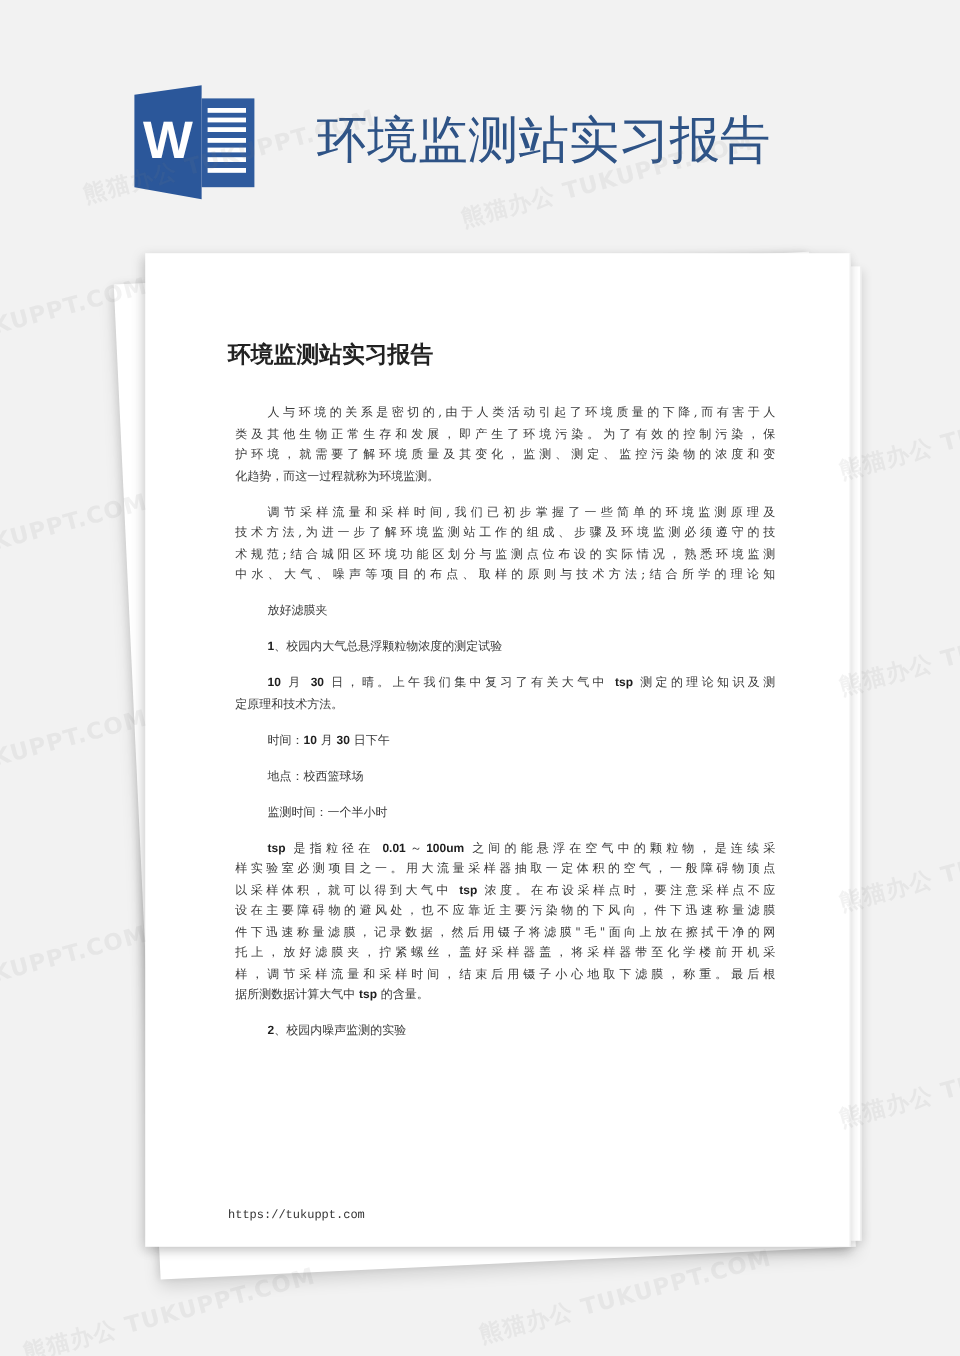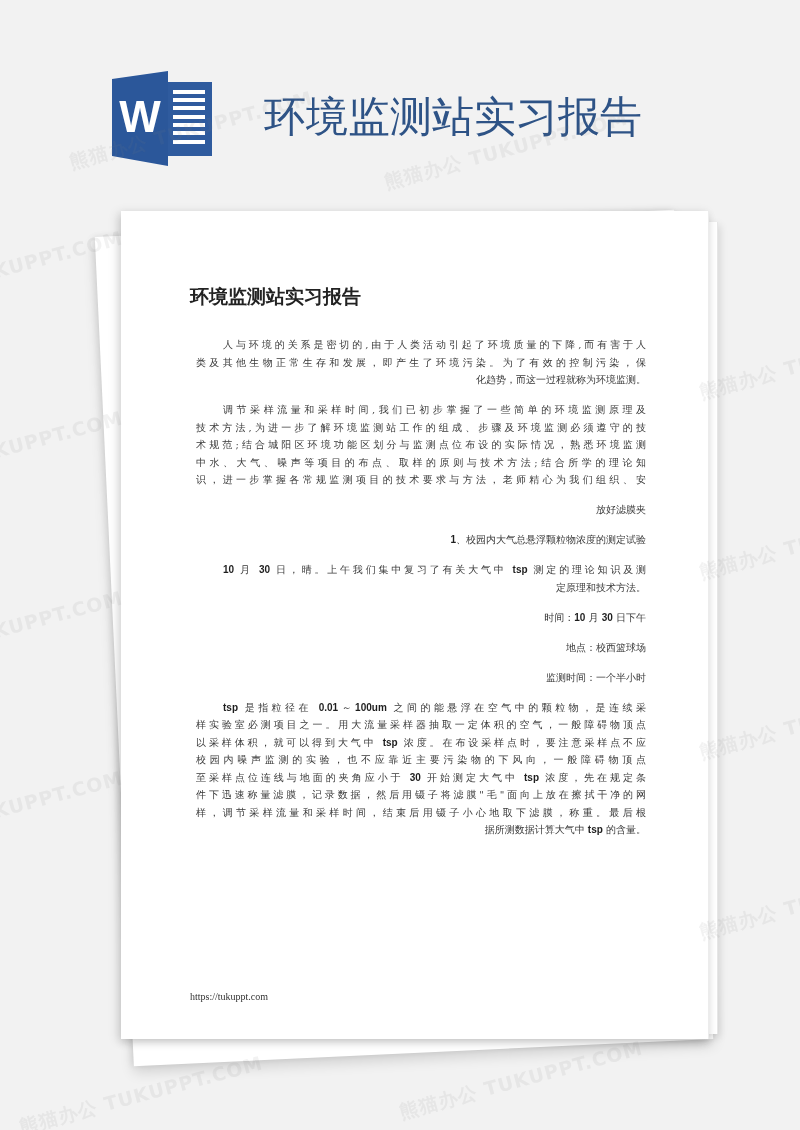--- a/index.html
+++ b/index.html
@@ -39,29 +39,29 @@
     .doc-title {
       position: absolute; left: 69px; top: 73px;
       font-size: 19px; line-height: 24px; font-weight: bold; color: #222;
       white-space: nowrap;
     }
     .doc-body {
       position: absolute; left: 75px; top: 125px; width: 450px;
       font-size: 10px; line-height: 17.5px; color: #3a3a3a;
     }
     .para { margin: 0 0 12.5px 0; }
-    .line { text-align: right; }
+    .line { text-align: left; }
     .line.full { text-align: justify; text-align-last: justify; }
     .line.indent { padding-left: 27px; }
     .lat {
       font-family: "Liberation Sans", sans-serif; font-weight: bold; color: #1e1e1e;
     }
     .doc-footer {
-      position: absolute; left: 69px; top: 780px;
-      font-family: Liberation Serif, serif; font-size: 10px; line-height: 12px; color: #333;
+      position: absolute; left: 69px; top: 797px;
+      font-family: Liberation Mono, monospace; font-size: 10px; line-height: 12px; color: #333;
     }
     
     .wm {
       position: absolute; z-index: 10; pointer-events: none; white-space: nowrap;
       font-family: "DejaVu Sans", sans-serif; font-weight: bold; font-size: 19px;
       color: rgba(130,130,130,0.10); letter-spacing: 1px;
       transform: rotate(-15deg); transform-origin: left center;
     }
   </style>
 </head>
@@ -87,28 +87,28 @@
 
 <div class="sheet sheet-back"></div>
 <div class="sheet sheet-middle"></div>
 
 <div class="sheet sheet-front">
   <div class="doc-title">环境监测站实习报告</div>
   <div class="doc-body">
       <div class="para">
         <div class="line indent full">人与环境的关系是密切的,由于人类活动引起了环境质量的下降,而有害于人</div>
         <div class="line full">类及其他生物正常生存和发展，即产生了环境污染。为了有效的控制污染，保</div>
+        <div class="line full">护环境，就需要了解环境质量及其变化，监测、测定、监控污染物的浓度和变</div>
         <div class="line">化趋势，而这一过程就称为环境监测。</div>
       </div>
       <div class="para">
         <div class="line indent full">调节采样流量和采样时间,我们已初步掌握了一些简单的环境监测原理及</div>
         <div class="line full">技术方法,为进一步了解环境监测站工作的组成、步骤及环境监测必须遵守的技</div>
         <div class="line full">术规范;结合城阳区环境功能区划分与监测点位布设的实际情况，熟悉环境监测</div>
         <div class="line full">中水、大气、噪声等项目的布点、取样的原则与技术方法;结合所学的理论知</div>
-        <div class="line full">识，进一步掌握各常规监测项目的技术要求与方法，老师精心为我们组织、安</div>
       </div>
       <div class="para">
         <div class="line indent">放好滤膜夹</div>
       </div>
       <div class="para">
         <div class="line indent"><span class="lat">1</span>、校园内大气总悬浮颗粒物浓度的测定试验</div>
       </div>
       <div class="para">
         <div class="line indent full"><span class="lat">10</span> 月 <span class="lat">30</span> 日，晴。上午我们集中复习了有关大气中 <span class="lat">tsp</span> 测定的理论知识及测</div>
         <div class="line">定原理和技术方法。</div>
@@ -119,25 +119,28 @@
       <div class="para">
         <div class="line indent">地点：校西篮球场</div>
       </div>
       <div class="para">
         <div class="line indent">监测时间：一个半小时</div>
       </div>
       <div class="para">
         <div class="line indent full"><span class="lat">tsp</span> 是指粒径在 <span class="lat">0.01</span>～<span class="lat">100um</span> 之间的能悬浮在空气中的颗粒物，是连续采</div>
         <div class="line full">样实验室必测项目之一。用大流量采样器抽取一定体积的空气，一般障碍物顶点</div>
         <div class="line full">以采样体积，就可以得到大气中 <span class="lat">tsp</span> 浓度。在布设采样点时，要注意采样点不应</div>
-        <div class="line full">校园内噪声监测的实验，也不应靠近主要污染物的下风向，一般障碍物顶点</div>
-        <div class="line full">至采样点位连线与地面的夹角应小于 <span class="lat">30</span> 开始测定大气中 <span class="lat">tsp</span> 浓度，先在规定条</div>
+        <div class="line full">设在主要障碍物的避风处，也不应靠近主要污染物的下风向，件下迅速称量滤膜</div>
         <div class="line full">件下迅速称量滤膜，记录数据，然后用镊子将滤膜"毛"面向上放在擦拭干净的网</div>
+        <div class="line full">托上，放好滤膜夹，拧紧螺丝，盖好采样器盖，将采样器带至化学楼前开机采</div>
         <div class="line full">样，调节采样流量和采样时间，结束后用镊子小心地取下滤膜，称重。最后根</div>
         <div class="line">据所测数据计算大气中 <span class="lat">tsp</span> 的含量。</div>
+      </div>
+      <div class="para">
+        <div class="line indent"><span class="lat">2</span>、校园内噪声监测的实验</div>
       </div>
     </div>
   <div class="doc-footer">https://tukuppt.com</div>
 </div>
 
 <div class="wm" style="left:70px; top:150px;">熊猫办公 TUKUPPT.COM</div>
 <div class="wm" style="left:385px; top:170px;">熊猫办公 TUKUPPT.COM</div>
 <div class="wm" style="left:-120px; top:290px;">熊猫办公 TUKUPPT.COM</div>
 <div class="wm" style="left:-120px; top:470px;">熊猫办公 TUKUPPT.COM</div>
 <div class="wm" style="left:-120px; top:650px;">熊猫办公 TUKUPPT.COM</div>

